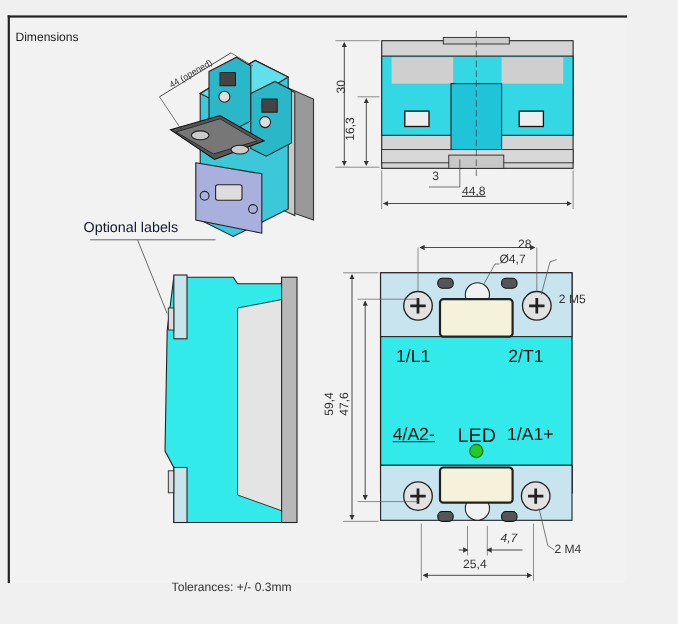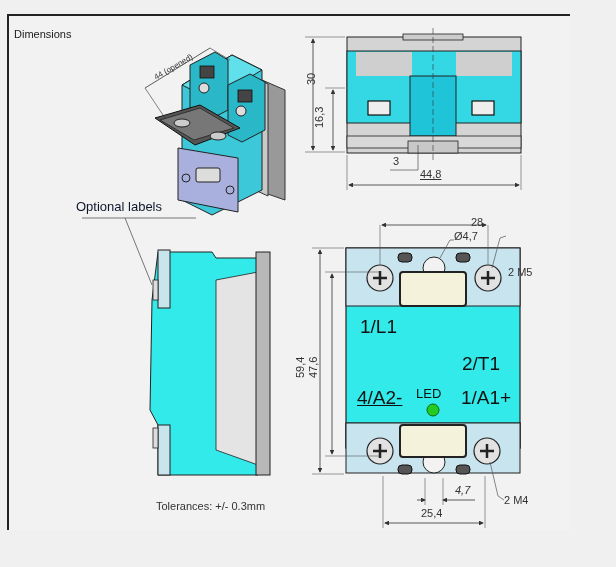--- a/index.html
+++ b/index.html
@@ -2,21 +2,21 @@
 <html><head>
 <meta charset="utf-8">
 <style>
   html,body{margin:0;padding:0;}
   body{width:616px;height:567px;background:#f0f0f0;position:relative;overflow:hidden;font-family:"Liberation Sans",sans-serif;}
   .frame-top{position:absolute;left:7px;top:14px;width:563px;height:1.5px;background:#222;}
   .frame-left{position:absolute;left:7px;top:14px;width:1.5px;height:516px;background:#222;}
   .panel{position:absolute;left:9px;top:16px;width:561px;height:514px;background:#f2f2f2;}
   .title{position:absolute;left:14px;top:28px;font-size:11px;color:#1a1a1a;}
   .lbl{position:absolute;font-size:11px;color:#333;white-space:nowrap;}
-  .big{position:absolute;font-size:19px;color:#111;white-space:nowrap;}
+  .big{position:absolute;font-size:16px;color:#111;white-space:nowrap;}
   svg{position:absolute;left:0;top:0;}
 </style>
 </head>
 <body>
 
 <div class="panel"></div>
 <div class="frame-top"></div>
 <div class="frame-left"></div>
 
 <div class="title">Dimensions</div>
@@ -156,22 +156,22 @@
 
 <div class="lbl" style="left:76px;top:199px;font-size:13px;color:#0f172a;">Optional labels</div>
 
 <div class="lbl" style="left:427px;top:216px;margin-left:44px;">28</div>
 <div class="lbl" style="left:454px;top:230px;">Ø4,7</div>
 <div class="lbl" style="left:508px;top:230px;margin-top:36px;">2 M5</div>
 <div class="lbl" style="left:294px;top:378px;transform:rotate(-90deg);transform-origin:left top;">59,4</div>
 <div class="lbl" style="left:307px;top:378px;transform:rotate(-90deg);transform-origin:left top;">47,6</div>
 
 <div class="big" style="left:360px;top:316px;">1/L1</div>
-<div class="big" style="left:462px;top:316px;margin-top:37px;">2/T1</div>
+<div class="big" style="left:462px;top:316px;">2/T1</div>
 <div class="big" style="left:357px;top:387px;text-decoration:underline;">4/A2-</div>
-<div class="big" style="left:416px;top:386px;font-size:13px;">LED</div>
+<div class="big" style="left:416px;top:386px;font-size:18px;">LED</div>
 <div class="big" style="left:461px;top:387px;">1/A1+</div>
 
 <div class="lbl" style="left:455px;top:484px;font-style:italic;">4,7</div>
 <div class="lbl" style="left:421px;top:507px;text-align:center;">25,4</div>
 <div class="lbl" style="left:504px;top:494px;">2 M4</div>
 
-<div class="lbl" style="left:156px;top:500px;">Tolerances: +/- 0.3mm</div>
+<div class="lbl" style="left:156px;top:528px;">Tolerances: +/- 0.3mm</div>
 
 </body></html>

